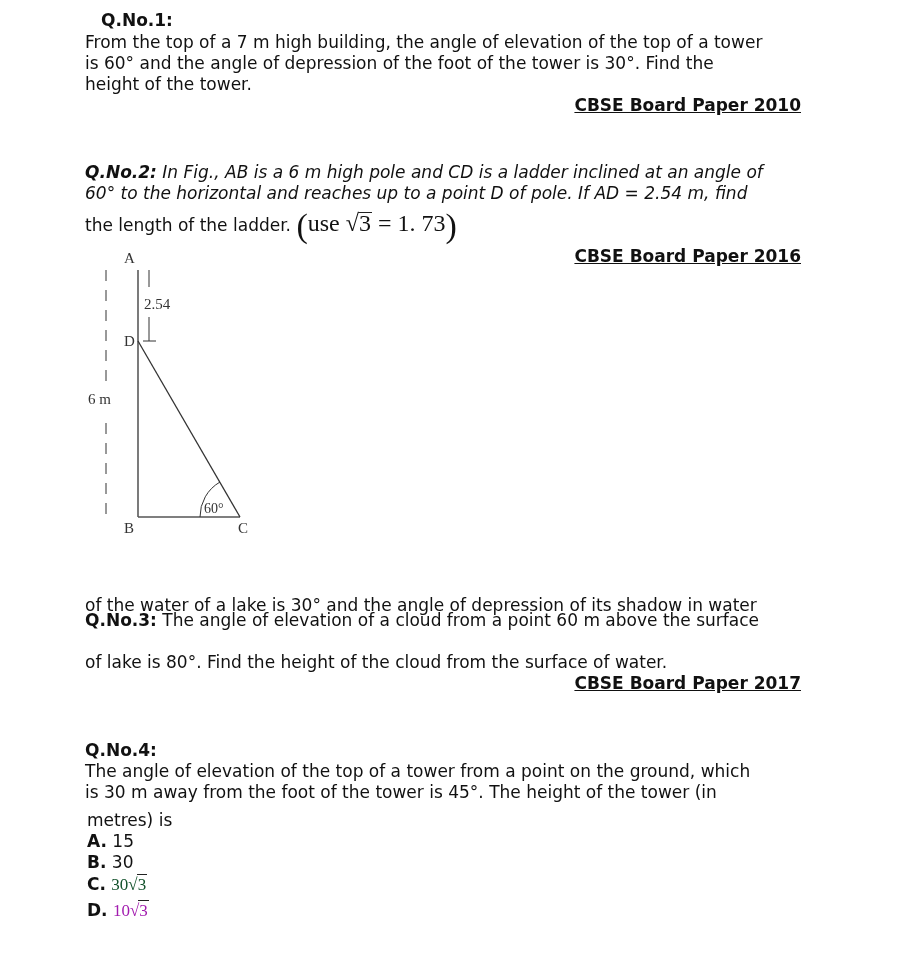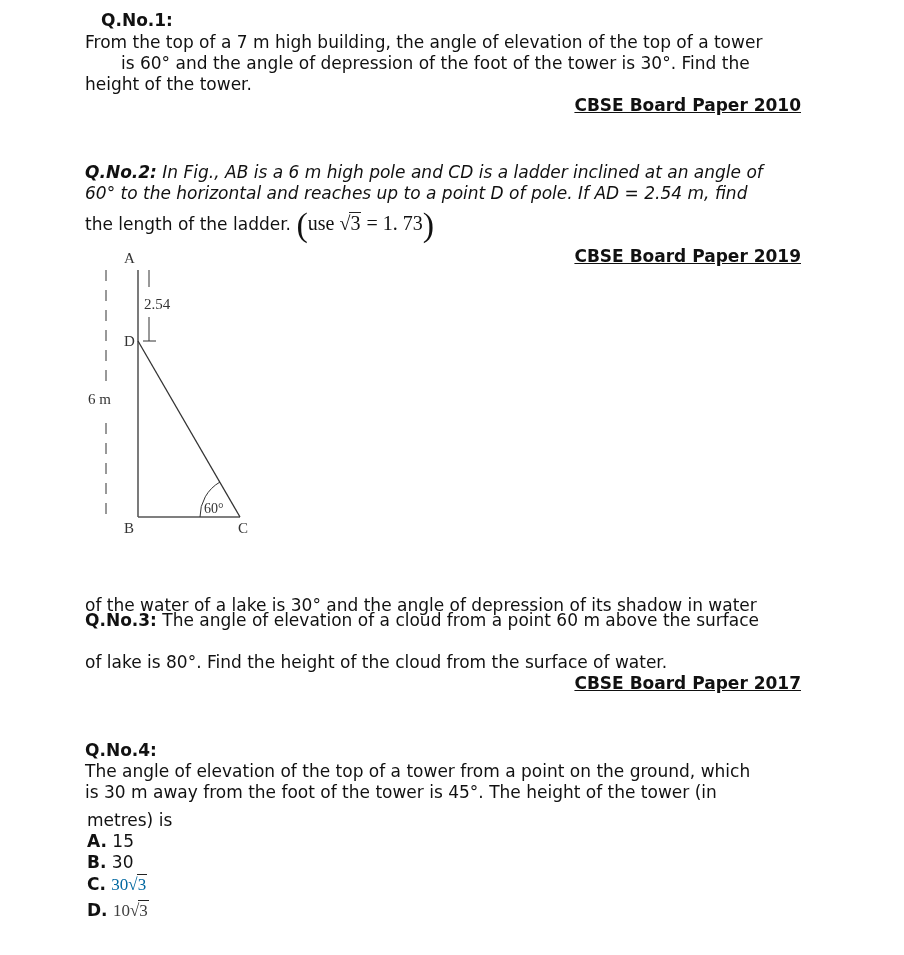--- a/index.html
+++ b/index.html
@@ -13,28 +13,28 @@
   .opt { position: absolute; left: 87px; font-size: 17px; }
   .opt b { font-weight: bold; }
   .mathbig { font-size: 34px; line-height: 20px; vertical-align: -6px; font-weight: 200; }
   .sqrt { display: inline-block; border-top: 1px solid #222; padding: 0 1px; margin-left: -1px; }
 </style>
 </head>
 <body>
 
 <div class="abs text qlabel" style="left:101px;top:10px;">Q.No.1:</div>
 <div class="abs text" style="left:85px;top:32px;">From the top of a 7 m high building, the angle of elevation of the top of a tower</div>
-<div class="abs text" style="left:85px;top:53px;margin-left:36px;">is 60° and the angle of depression of the foot of the tower is 30°. Find the</div>
+<div class="abs text" style="left:85px;top:53px;">is 60° and the angle of depression of the foot of the tower is 30°. Find the</div>
 <div class="abs text" style="left:85px;top:74px;text-align:right;">height of the tower.</div>
 <div class="src" style="top:95px;">CBSE Board Paper 2010</div>
 
 <div class="abs text" style="left:85px;top:162px;white-space:pre;font-style:italic;"><span class="qlabel">Q.No.2:</span><span> In Fig., AB is a 6 m high pole and CD is a ladder inclined at an angle of</span></div>
 <div class="abs text" style="left:85px;top:183px;font-style:italic;">60° to the horizontal and reaches up to a point D of pole. If AD = 2.54 m, find</div>
-<div class="abs text" style="left:85px;top:212px;white-space:pre;"><span>the length of the ladder.</span> <span class="mathbig lib">(</span><span class="lib" style="font-size:20px;"><span>use </span>√<span class="sqrt">3</span><span> = 1. 73</span></span><span class="mathbig lib">)</span></div>
-<div class="src" style="top:246px;">CBSE Board Paper 2019</div>
+<div class="abs text" style="left:85px;top:212px;white-space:pre;"><span>the length of the ladder.</span> <span class="mathbig lib">(</span><span class="lib" style="font-size:24px;"><span>use </span>√<span class="sqrt">3</span><span> = 1. 73</span></span><span class="mathbig lib">)</span></div>
+<div class="src" style="top:246px;">CBSE Board Paper 2016</div>
 
 <svg class="abs" style="left:80px;top:245px;" width="200" height="300" viewBox="0 0 200 300">
 
   <g stroke="#333" stroke-width="1">
     <line x1="26" y1="25" x2="26" y2="36"></line>
     <line x1="26" y1="45" x2="26" y2="56"></line>
     <line x1="26" y1="65" x2="26" y2="76"></line>
     <line x1="26" y1="85" x2="26" y2="96"></line>
     <line x1="26" y1="105" x2="26" y2="116"></line>
     <line x1="26" y1="125" x2="26" y2="136"></line>
@@ -70,15 +70,15 @@
 <div class="abs text" style="left:85px;top:652px;">of lake is 80°. Find the height of the cloud from the surface of water.</div>
 <div class="src" style="top:673px;">CBSE Board Paper 2017</div>
 
 <div class="abs text qlabel" style="left:85px;top:740px;">Q.No.4:</div>
 <div class="abs text" style="left:85px;top:761px;">The angle of elevation of the top of a tower from a point on the ground, which</div>
 <div class="abs text" style="left:85px;top:782px;">is 30 m away from the foot of the tower is 45°. The height of the tower (in</div>
 <div class="abs text" style="left:87px;top:810px;">metres) is</div>
 
 <div class="opt" style="top:831px;text-align:right;"><b>A.</b> <span>15</span></div>
 <div class="opt" style="top:852px;"><b>B.</b> <span>30</span></div>
-<div class="opt" style="top:874px;"><b>C.</b> <span class="lib" style="font-size:17px;color:#0369a1;"><span>30</span>√<span class="sqrt">3</span></span></div>
-<div class="opt" style="top:900px;"><b>D.</b> <span class="lib" style="font-size:17px;color:#404040;"><span>10</span>√<span class="sqrt">3</span></span></div>
+<div class="opt" style="top:874px;"><b>C.</b> <span class="lib" style="font-size:17px;color:#14532d;"><span>30</span>√<span class="sqrt">3</span></span></div>
+<div class="opt" style="top:900px;"><b>D.</b> <span class="lib" style="font-size:17px;color:#a21caf;"><span>10</span>√<span class="sqrt">3</span></span></div>
 <div class="src" style="top:927px;margin-top:28px;">CBSE Board Paper 2011</div>
 
 </body></html>

